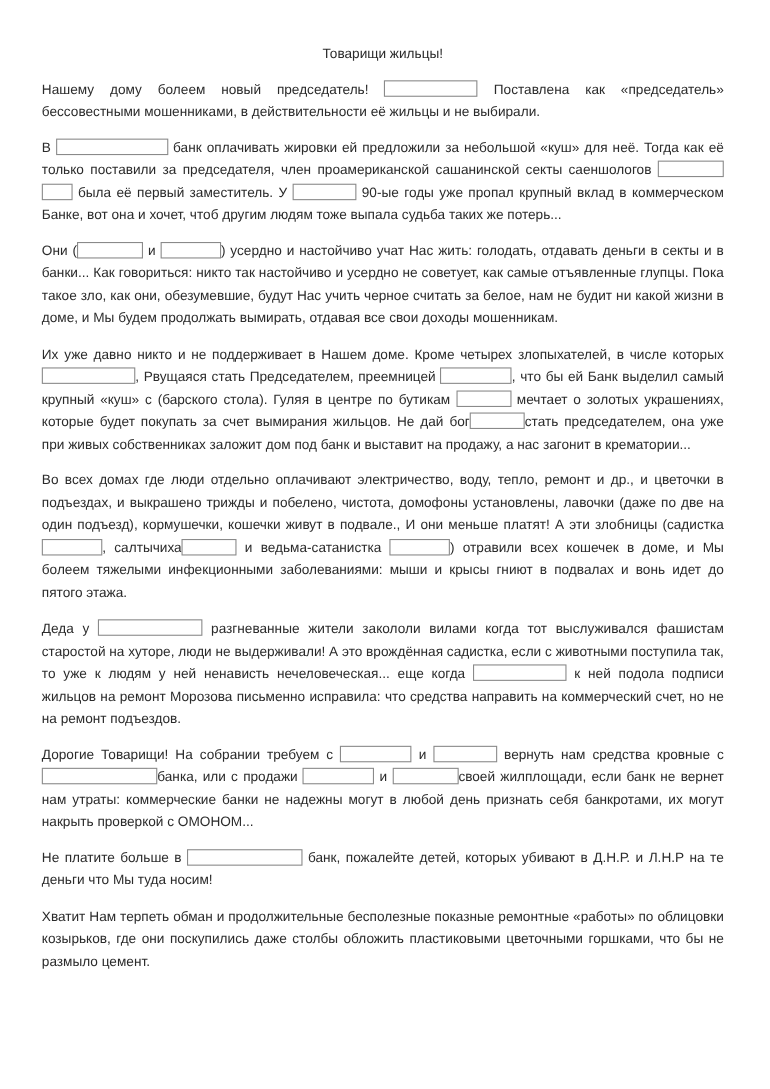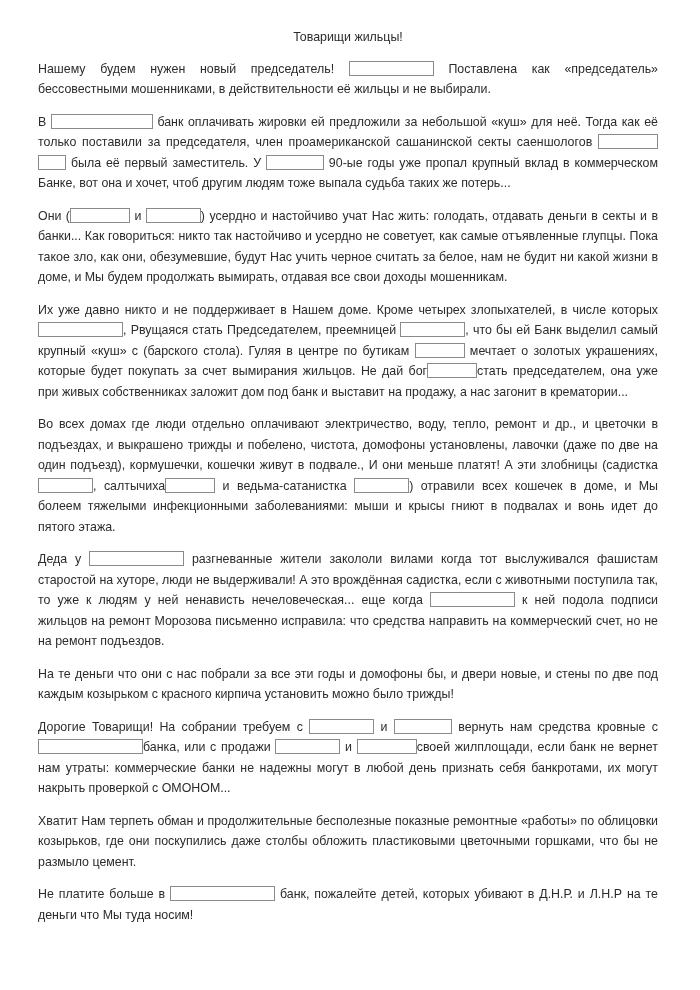--- a/index.html
+++ b/index.html
@@ -1,18 +1,18 @@
 <!DOCTYPE html>
 <html><head>
 <meta charset="utf-8">
 <style>
   html, body { margin: 0; padding: 0; background: #ffffff; }
   body { width: 700px; height: 990px; position: relative; overflow: hidden; }
   .page {
-    position: absolute; left: 38px; top: 0; width: 620px;
+    position: absolute; left: 38px; top: 12px; width: 620px;
     font-family: "Liberation Sans", sans-serif;
     font-size: 12.4px; color: #2b2b2b; line-height: 20.5px;
   }
   .title { text-align: center; margin-top: 27px; margin-bottom: 11px; font-size: 12.4px; }
   p { margin: 0 0 12px 0; text-align: justify; }
   .box {
     display: inline-block; height: 15px; border: 1px solid #8a8a8a;
     vertical-align: -3px; background: #fff; box-sizing: border-box;
   }
   .w100 { width: 102px; } .w60 { width: 60px; }
@@ -20,33 +20,32 @@
   .w65 { width: 65px; } .w55 { width: 55px; } .w85 { width: 85px; }
   .w95 { width: 95px; } .w105 { width: 105px; }
   .w58 { width: 58px; }
 </style>
 </head>
 <body>
 
 <div class="page">
   <div class="title">Товарищи жильцы!</div>
 
-  <p><span>Нашему будем нужен новый председатель! </span><span class="box w85"></span><span> Поставлена как «председатель» бессовестными мошенниками, в действительности её жильцы и не выбирали.</span></p>
+  <p><span>Нашему дому болеем новый председатель! </span><span class="box w85"></span><span> Поставлена как «председатель» бессовестными мошенниками, в действительности её жильцы и не выбирали.</span></p>
 
   <p><span>В </span><span class="box w100"></span><span> банк оплачивать жировки ей предложили за небольшой «куш» для неё. Тогда как её только поставили за председателя, член проамериканской сашанинской секты саеншологов </span><span class="box w60"></span> <span class="box w28"></span><span> была её первый заместитель. У </span><span class="box w58"></span><span> 90-ые годы уже пропал крупный вклад в коммерческом Банке, вот она и хочет, чтоб другим людям тоже выпала судьба таких же потерь...</span></p>
 
   <p><span>Они (</span><span class="box w60"></span><span> и </span><span class="box w55"></span><span>) усердно и настойчиво учат Нас жить: голодать, отдавать деньги в секты и в банки... Как говориться: никто так настойчиво и усердно не советует, как самые отъявленные глупцы. Пока такое зло, как они, обезумевшие, будут Нас учить черное считать за белое, нам не будит ни какой жизни в доме, и Мы будем продолжать вымирать, отдавая все свои доходы мошенникам.</span></p>
 
   <p><span>Их уже давно никто и не поддерживает в Нашем доме. Кроме четырех злопыхателей, в числе которых </span><span class="box w85"></span><span>, Рвущаяся стать Председателем, преемницей </span><span class="box w65"></span><span>, что бы ей Банк выделил самый крупный «куш» с (барского стола). Гуляя в центре по бутикам </span><span class="box w50"></span><span> мечтает о золотых украшениях, которые будет покупать за счет вымирания жильцов. Не дай бог</span><span class="box w50"></span><span>стать председателем, она уже при живых собственниках заложит дом под банк и выставит на продажу, а нас загонит в крематории...</span></p>
 
   <p><span>Во всех домах где люди отдельно оплачивают электричество, воду, тепло, ремонт и др., и цветочки в подъездах, и выкрашено трижды и побелено, чистота, домофоны установлены, лавочки (даже по две на один подъезд), кормушечки, кошечки живут в подвале., И они меньше платят! А эти злобницы (садистка </span><span class="box w55"></span><span>, салтычиха</span><span class="box w50"></span><span> и ведьма-сатанистка </span><span class="box w55"></span><span>) отравили всех кошечек в доме, и Мы болеем тяжелыми инфекционными заболеваниями: мыши и крысы гниют в подвалах и вонь идет до пятого этажа.</span></p>
 
   <p><span>Деда у </span><span class="box w95"></span><span> разгневанные жители закололи вилами когда тот выслуживался фашистам старостой на хуторе, люди не выдерживали! А это врождённая садистка, если с животными поступила так, то уже к людям у ней ненависть нечеловеческая... еще когда </span><span class="box w85"></span><span> к ней подола подписи жильцов на ремонт Морозова письменно исправила: что средства направить на коммерческий счет, но не на ремонт подъездов.</span></p>
 
-  <p>На те деньги что они с нас побрали за все эти годы и домофоны бы, и двери новые, и стены по две под каждым козырьком с красного кирпича установить можно было трижды!</p>
 
   <p><span>Дорогие Товарищи! На собрании требуем с </span><span class="box w65"></span><span> и </span><span class="box w58"></span><span> вернуть нам средства кровные с </span><span class="box w105"></span><span>банка, или с продажи </span><span class="box w65"></span><span> и </span><span class="box w60"></span><span>своей жилплощади, если банк не вернет нам утраты: коммерческие банки не надежны могут в любой день признать себя банкротами, их могут накрыть проверкой с ОМОНОМ...</span></p>
 
+  <p><span>Не платите больше в </span><span class="box w105"></span><span> банк, пожалейте детей, которых убивают в Д.Н.Р. и Л.Н.Р на те деньги что Мы туда носим!</span></p>
+
   <p>Хватит Нам терпеть обман и продолжительные бесполезные показные ремонтные «работы» по облицовки козырьков, где они поскупились даже столбы обложить пластиковыми цветочными горшками, что бы не размыло цемент.</p>
-
-  <p><span>Не платите больше в </span><span class="box w105"></span><span> банк, пожалейте детей, которых убивают в Д.Н.Р. и Л.Н.Р на те деньги что Мы туда носим!</span></p>
 
 </div>
 
 </body></html>

